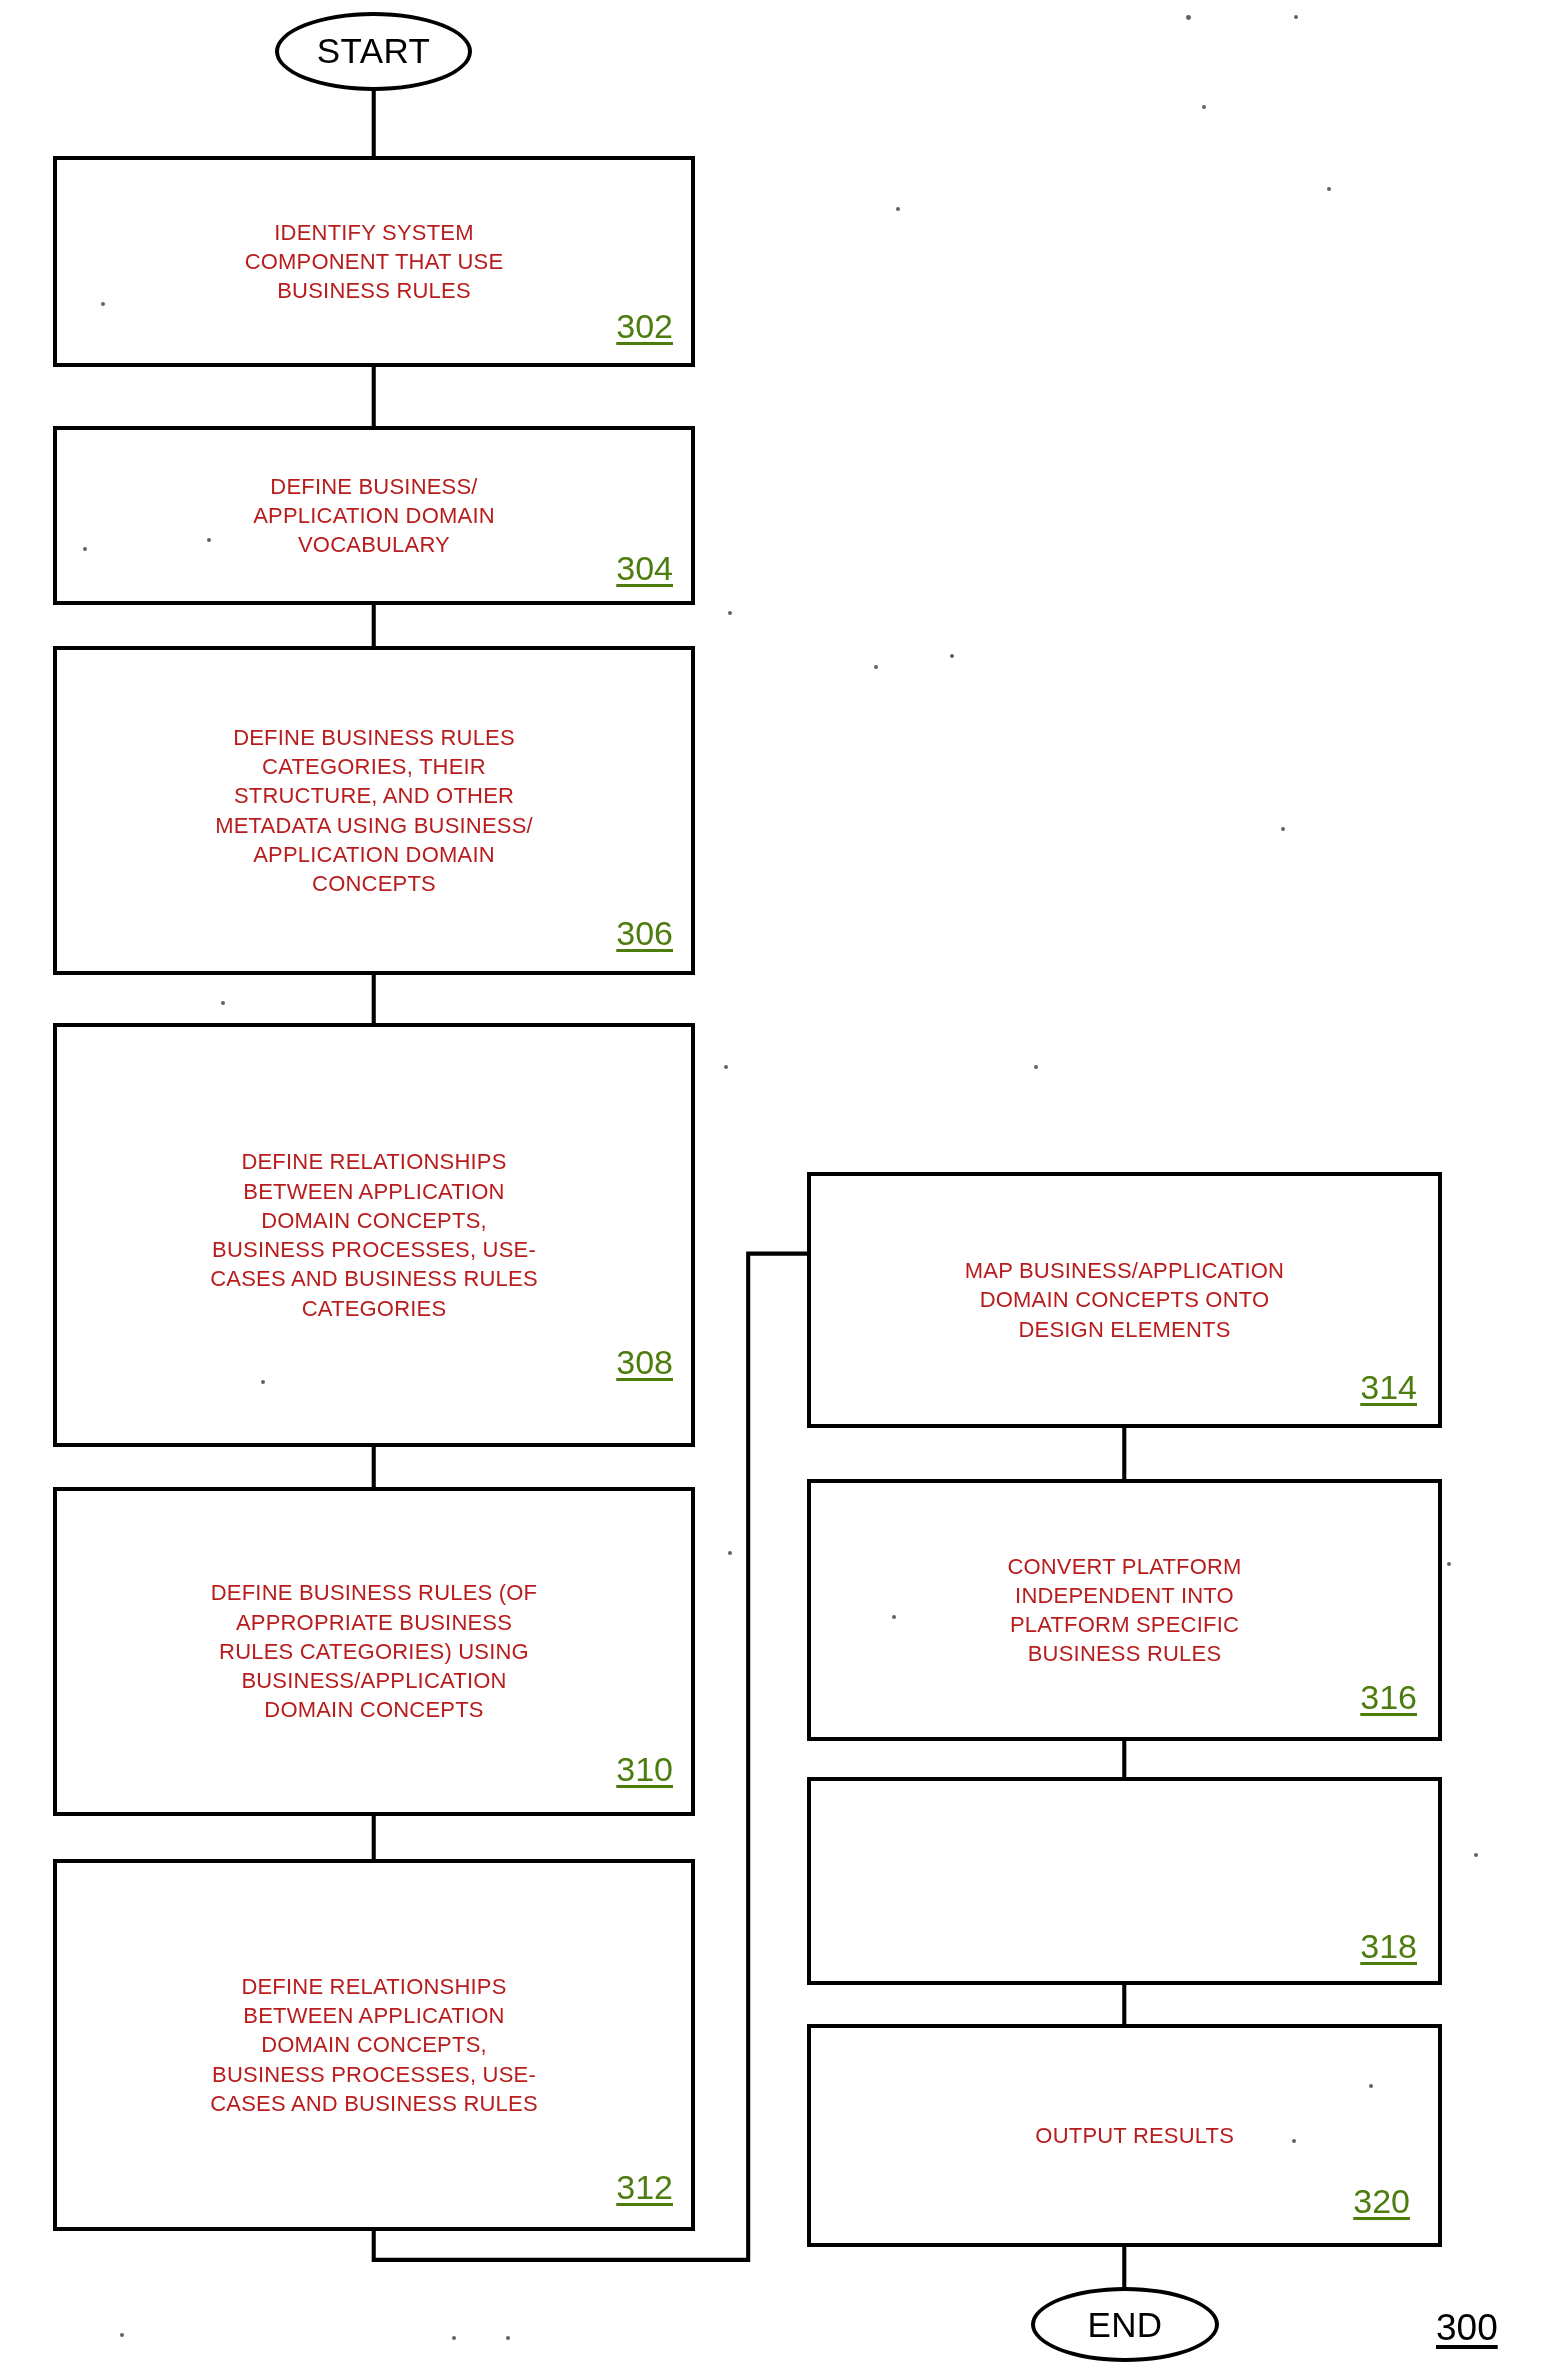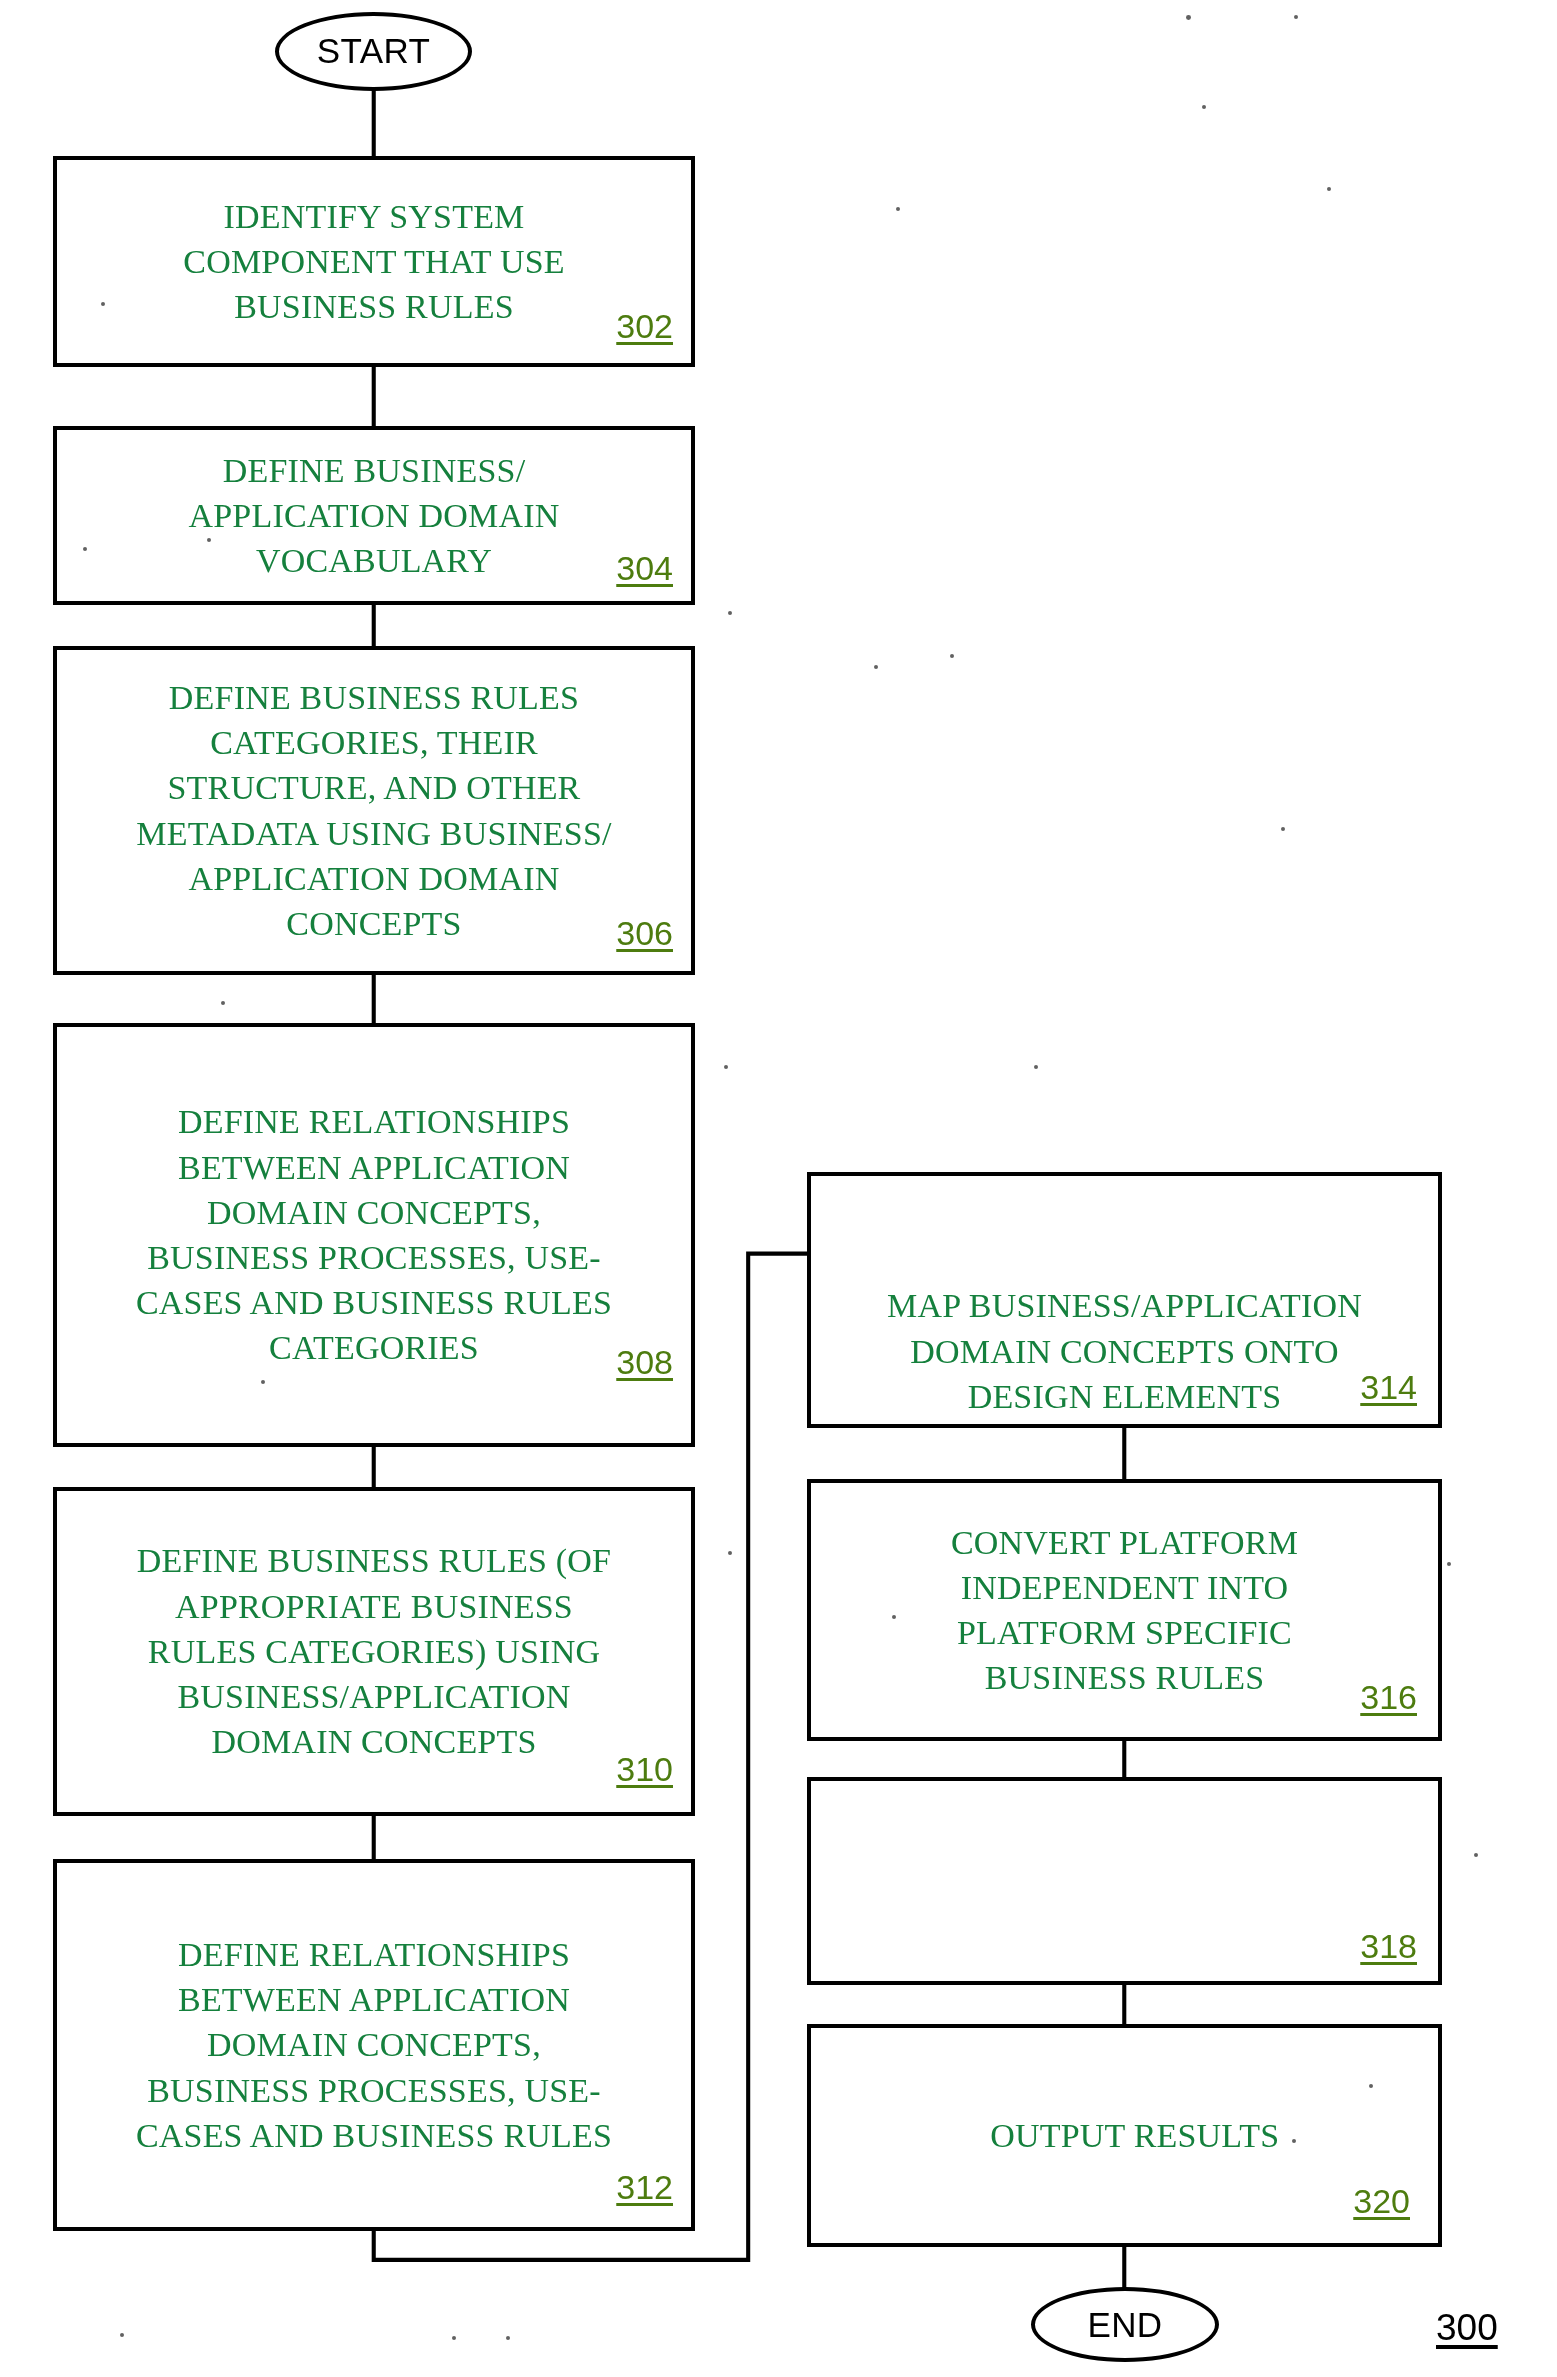--- a/index.html
+++ b/index.html
@@ -33,26 +33,25 @@
     background: #ffffff;
     display: flex;
     flex-direction: column;
     align-items: center;
     justify-content: center;
     padding: 4.9px 11.5px;
   }
   .node .lines {
     width: 100%;
     text-align: center;
-    font-size: 34px;
+    font-size: 22px;
     line-height: 1.33;
     letter-spacing: 0.2px;
-    color: #15803d;
+    color: #b91c1c;
     white-space: pre-line;
-    font-family: Liberation Serif, serif;
   }
   .reftag {
     position: absolute;
     font-size: 34px;
     line-height: 1;
     color: #4d7c0f;
     text-decoration: underline;
     text-underline-offset: 4.1px;
     text-decoration-thickness: 3.3px;
   }
@@ -166,21 +165,21 @@
 
   <div class="node" style="left:53px; top:1859px; width:642px; height:372px;">
     <div class="lines">DEFINE RELATIONSHIPS
 BETWEEN APPLICATION
 DOMAIN CONCEPTS,
 BUSINESS PROCESSES, USE-
 CASES AND BUSINESS RULES</div>
     <div class="reftag" style="right:18px; bottom:23px;">312</div>
   </div>
 
-  <div class="node" style="left:807px; top:1172px; width:635px; height:256px;justify-content:flex-end;">
+  <div class="node" style="left:807px; top:1172px; width:635px; height:256px;">
     <div class="lines">MAP BUSINESS/APPLICATION
 DOMAIN CONCEPTS ONTO
 DESIGN ELEMENTS</div>
     <div class="reftag" style="right:21px; bottom:19.7px;">314</div>
   </div>
 
   <div class="node" style="left:807px; top:1479px; width:635px; height:262px;">
     <div class="lines">CONVERT PLATFORM
 INDEPENDENT INTO
 PLATFORM SPECIFIC

